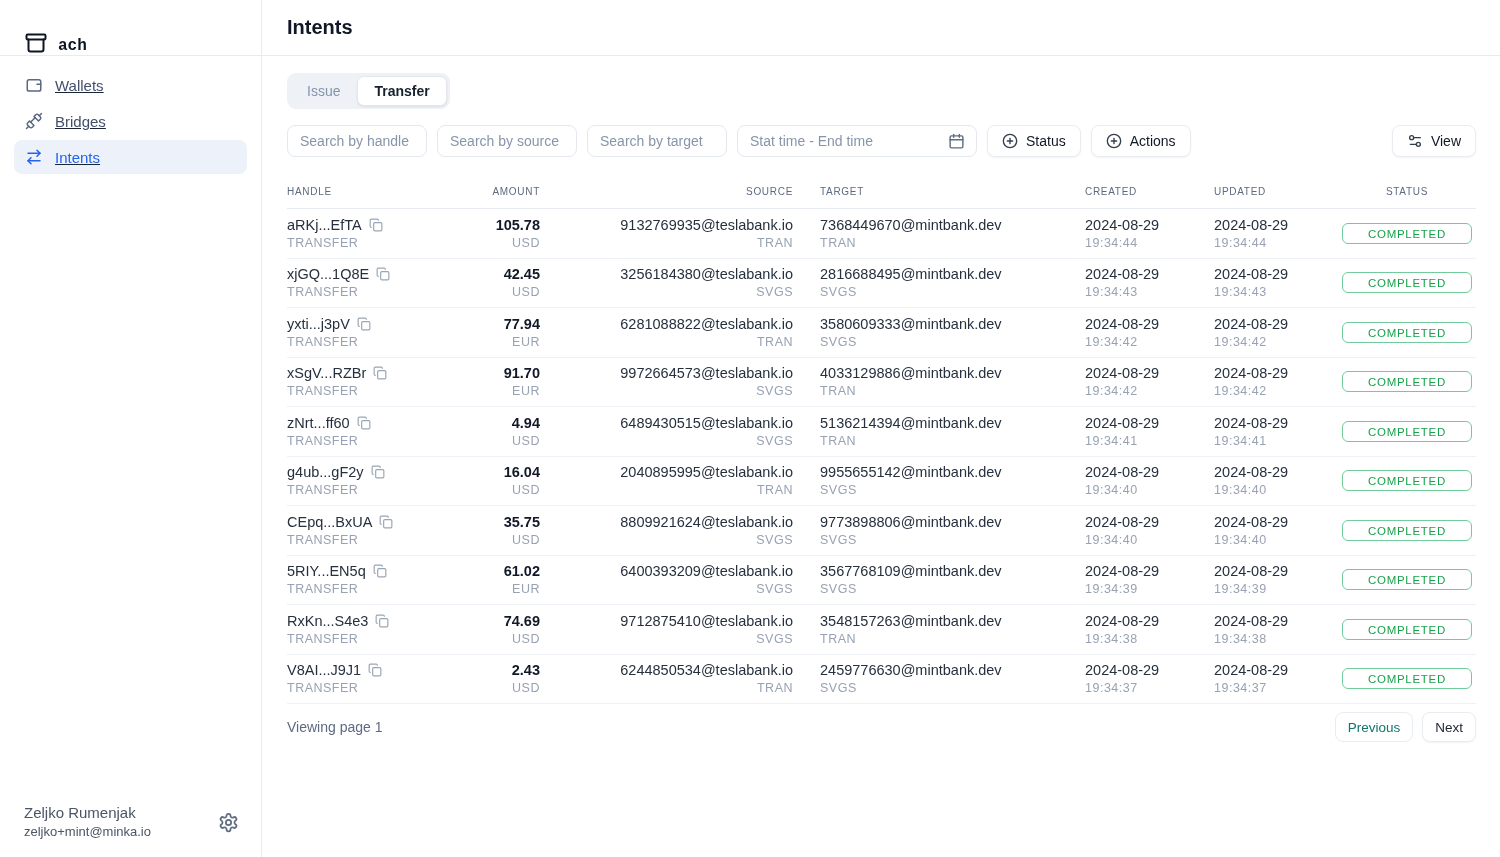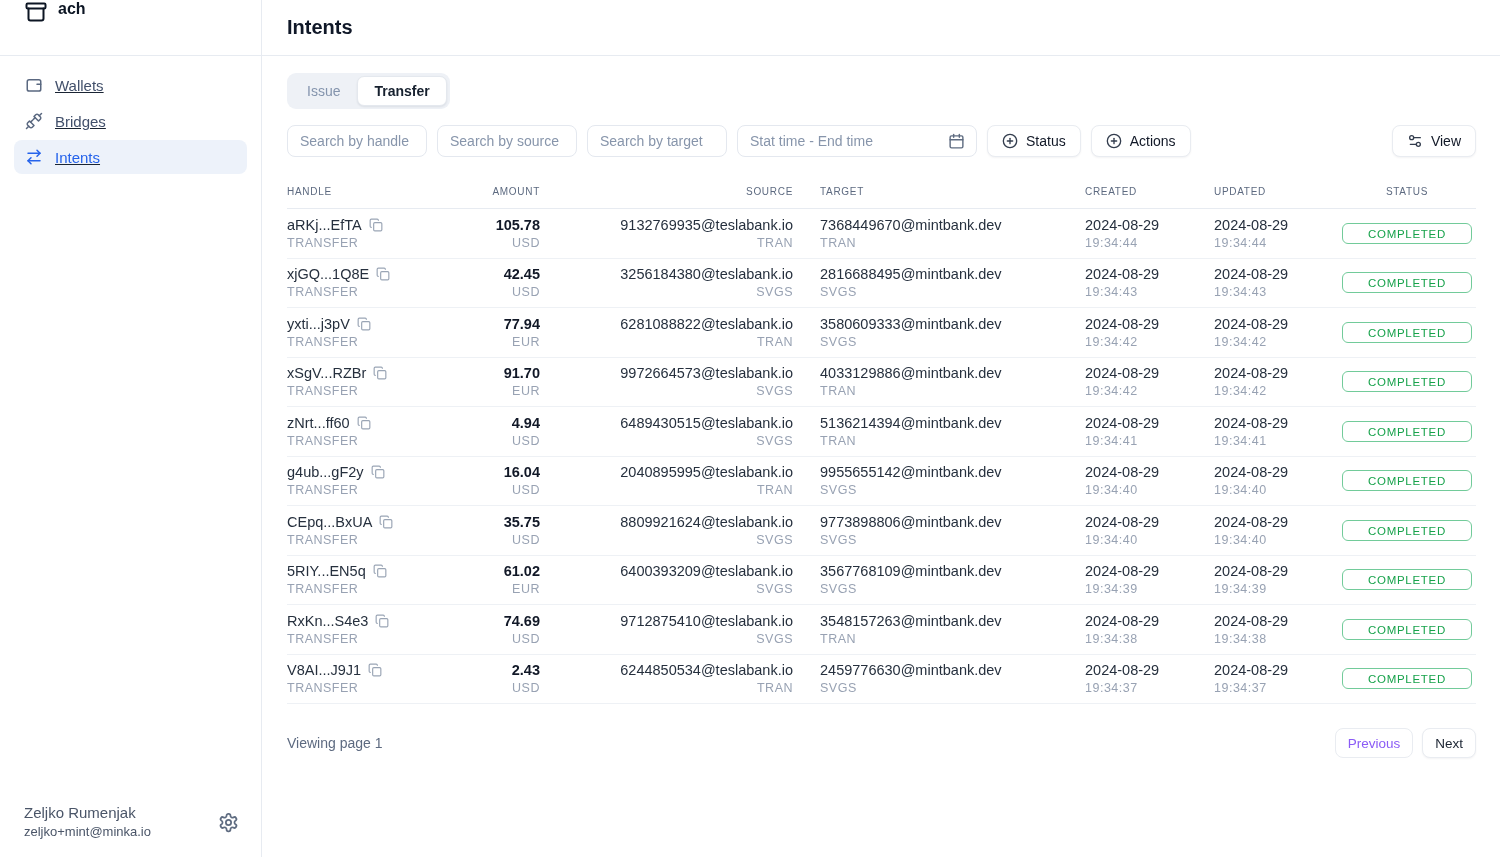--- a/index.html
+++ b/index.html
@@ -7,21 +7,21 @@
   body {
     font-family: "Liberation Sans", sans-serif;
     background: #ffffff;
     color: #1a2433;
     display: flex;
   }
   svg { display: block; }
 
   
   .sidebar { width: 262px; flex: 0 0 262px; border-right: 1px solid #e7ebf1; display: flex; flex-direction: column; }
-  .sidebar-header { height: 56px; flex: 0 0 56px; display: flex; align-items: flex-start; gap: 10px; padding: 0 24px; border-bottom: 1px solid #e7ebf1; }
+  .sidebar-header { height: 56px; flex: 0 0 56px; display: flex; align-items: flex-end; gap: 10px; padding: 0 24px; border-bottom: 1px solid #e7ebf1; font-family: Liberation Mono, monospace; }
   .logo-text { font-size: 16px; font-weight: 700; color: #0c1523; }
   .nav { padding: 12px 14px; text-decoration: underline; }
   .nav-item { display: flex; align-items: center; gap: 12px; height: 34px; padding: 0 11px; border-radius: 8px; color: #42506b; font-size: 15px; margin-bottom: 2px; cursor: pointer; }
   .nav-item .nav-icon { color: #5a6880; }
   .nav-item.active { background: #edf2fa; color: #2563eb; }
   .nav-item.active .nav-icon { color: #2563eb; }
   .nav-item .chev { margin-left: auto; color: #7c8aa0; }
   .sidebar-spacer { flex: 1; }
   .user-block { padding: 0 22px 16px 24px; display: flex; align-items: center; justify-content: space-between; }
   .user-name { font-size: 15px; color: #4a5568; line-height: 19px; }
@@ -61,25 +61,25 @@
   .col-updated { width: 127px; flex: 0 0 127px; }
   .col-status { width: 132px; flex: 0 0 132px; text-align: center; }
   .cell-main { font-size: 14.5px; color: #26303e; line-height: 18px; white-space: nowrap; }
   .cell-sub { font-size: 12.5px; color: #98a2b3; margin-top: 2px; letter-spacing: .04em; line-height: 15px; }
   .amount-val { font-weight: 700; color: #111827; }
   .handle-line { display: flex; align-items: center; gap: 7px; }
   .copy-icon { color: #9aa5b5; cursor: pointer; }
   .status-badge { display: inline-block; width: 130px; padding: 4px 0 3px; border: 1px solid #72cb9a; color: #17a24b; border-radius: 6px; font-size: 11.5px; letter-spacing: .06em; font-weight: 500; }
 
   
-  .pagination { display: flex; align-items: center; justify-content: space-between; margin-top: 24px; }
+  .pagination { display: flex; align-items: center; justify-content: space-between; margin-top: 8px; }
   .viewing { font-size: 14px; color: #5d6a80; }
   .pg-btns { display: flex; gap: 9px; }
   .pg-btn { height: 30px; padding: 0 12px; border: 1px solid #e9ecf1; border-radius: 8px; background: #fff; font-size: 13.5px; font-family: inherit; cursor: pointer; }
-  .pg-prev { color: #8b5cf6; }
+  .pg-prev { color: #0f766e; }
   .pg-next { color: #1b2432; font-weight: 500; box-shadow: 0 1px 2px rgba(16,24,40,.05); }
 </style>
 </head>
 <body>
 
 <aside class="sidebar">
   <div class="sidebar-header">
     <span>
       <svg width="24" height="24" viewBox="0 0 24 24" fill="none" stroke="#0c1523" stroke-width="2" stroke-linecap="round" stroke-linejoin="round">
           <rect x="2.5" y="3.5" width="19" height="5" rx="1.2"></rect>

